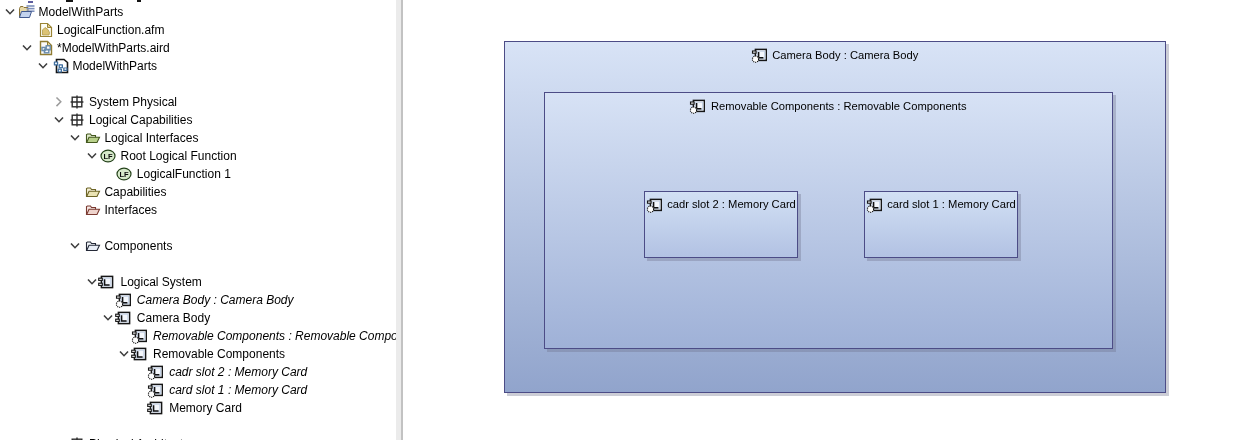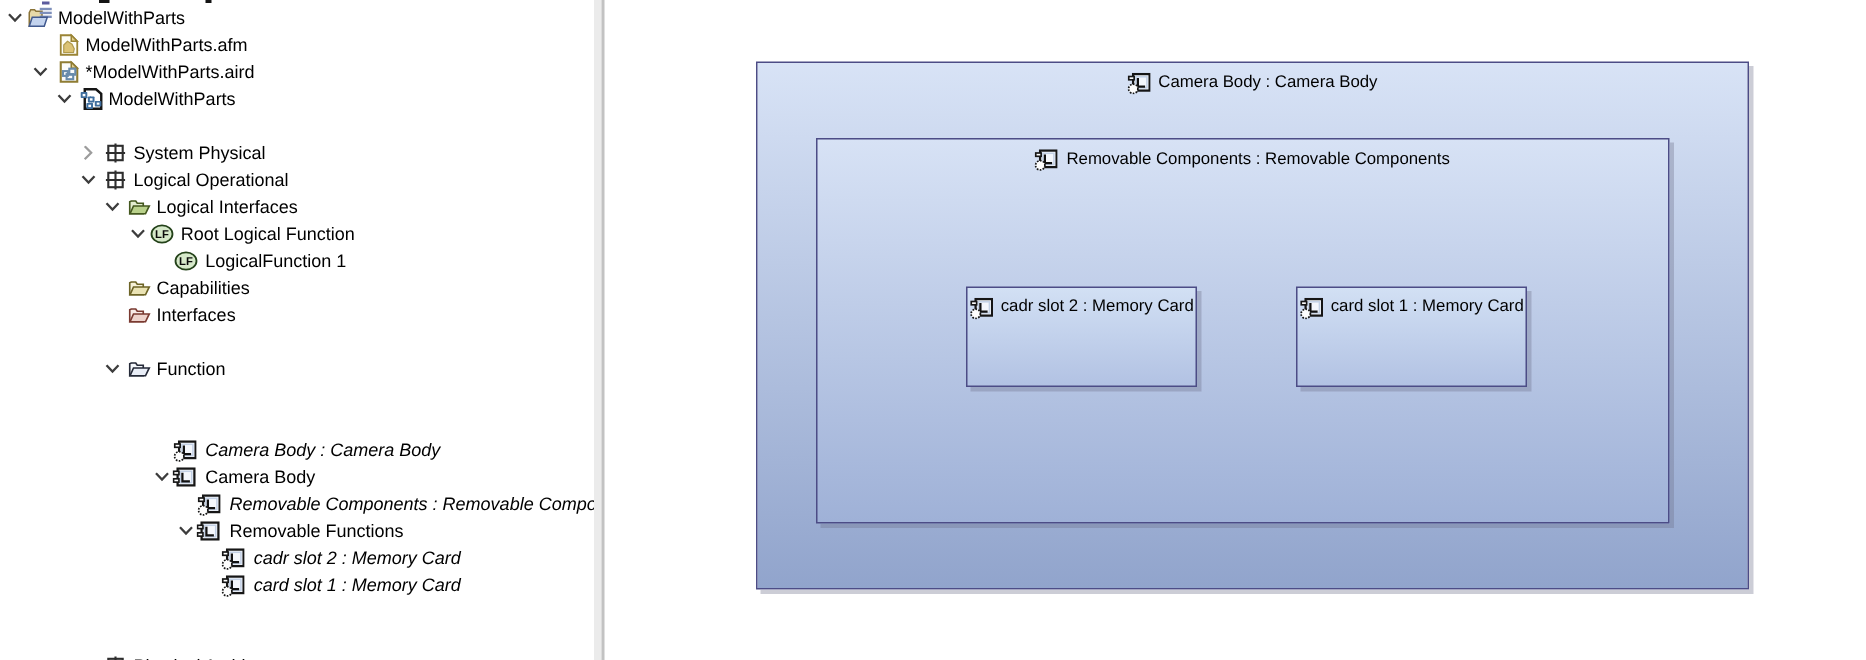--- a/index.html
+++ b/index.html
@@ -42,21 +42,21 @@
       <span class="lbl" style="left:38.6px">ModelWithParts</span>
     </div>
     <div class="row" style="top:20.6px">
       <span style="position:absolute;left:37.8px;top:1px;width:17px;height:16px">
         <svg width="16" height="16" viewBox="0 0 16 16" xmlns="http://www.w3.org/2000/svg">
           <path d="M2.5 1.5 L9.5 1.5 L13.5 5.5 L13.5 14.5 L2.5 14.5 Z" fill="#fdfdf6" stroke="#9a8435" stroke-width="1.2"></path>
           <path d="M9.5 1.5 L9.5 5.5 L13.5 5.5 Z" fill="#e2cf8e" stroke="#9a8435" stroke-width="1"></path>
           <path d="M4.5 8 L7 5.5 L10 7.5 L11.5 10.5 L11 13 L4.5 13 Z" fill="#dcc375" stroke="#b09a4d" stroke-width="0.8"></path>
         </svg>
       </span>
-      <span class="lbl" style="left:57px">ModelWithParts.afm</span>
+      <span class="lbl" style="left:57px">LogicalFunction.afm</span>
     </div>
     <div class="row" style="top:38.6px">
       <span style="position:absolute;left:21.9px;top:4px;width:10px;height:10px">
         <svg width="10" height="10" viewBox="0 0 10 10" xmlns="http://www.w3.org/2000/svg">
           <path d="M1.5 3 L5 6.7 L8.5 3" fill="none" stroke="#3d3d3d" stroke-width="1.5" stroke-linecap="square"></path>
         </svg>
       </span>
       <span style="position:absolute;left:37.8px;top:1px;width:17px;height:16px">
         <svg width="16" height="16" viewBox="0 0 16 16" xmlns="http://www.w3.org/2000/svg">
           <path d="M2.5 1.5 L9.5 1.5 L13.5 5.5 L13.5 14.5 L2.5 14.5 Z" fill="#fbfbfb" stroke="#8f7c33" stroke-width="1.4"></path>
@@ -109,21 +109,21 @@
         <svg width="10" height="10" viewBox="0 0 10 10" xmlns="http://www.w3.org/2000/svg">
           <path d="M1.5 3 L5 6.7 L8.5 3" fill="none" stroke="#3d3d3d" stroke-width="1.5" stroke-linecap="square"></path>
         </svg>
       </span>
       <span style="position:absolute;left:68.8px;top:1px;width:17px;height:16px">
         <svg width="16" height="16" viewBox="0 0 16 16" xmlns="http://www.w3.org/2000/svg">
           <rect x="3.2" y="3.2" width="9.6" height="9.6" fill="none" stroke="#2e2e2e" stroke-width="1.4"></rect>
           <path d="M1.6 8 L14.4 8 M8 1.6 L8 14.4" stroke="#2e2e2e" stroke-width="1.4"></path>
         </svg>
       </span>
-      <span class="lbl" style="left:89px">Logical Operational</span>
+      <span class="lbl" style="left:89px">Logical Capabilities</span>
     </div>
     <div class="row" style="top:128.6px">
       <span style="position:absolute;left:70.4px;top:4px;width:10px;height:10px">
         <svg width="10" height="10" viewBox="0 0 10 10" xmlns="http://www.w3.org/2000/svg">
           <path d="M1.5 3 L5 6.7 L8.5 3" fill="none" stroke="#3d3d3d" stroke-width="1.5" stroke-linecap="square"></path>
         </svg>
       </span>
       <span style="position:absolute;left:84.6px;top:1px;width:17px;height:16px">
         <svg width="16" height="16" viewBox="0 0 16 16" xmlns="http://www.w3.org/2000/svg">
           <path d="M1.5 4.5 L1.5 12.5 L10.5 12.5 L10.5 5.5 L6.5 5.5 L5.5 4 L2.5 4 Z" fill="#e3edcf" stroke="#44581f" stroke-width="1.1"></path>
@@ -178,21 +178,38 @@
         <svg width="10" height="10" viewBox="0 0 10 10" xmlns="http://www.w3.org/2000/svg">
           <path d="M1.5 3 L5 6.7 L8.5 3" fill="none" stroke="#3d3d3d" stroke-width="1.5" stroke-linecap="square"></path>
         </svg>
       </span>
       <span style="position:absolute;left:84.6px;top:1px;width:17px;height:16px">
         <svg width="16" height="16" viewBox="0 0 16 16" xmlns="http://www.w3.org/2000/svg">
           <path d="M1.5 4.5 L1.5 12.5 L10.5 12.5 L10.5 5.5 L6.5 5.5 L5.5 4 L2.5 4 Z" fill="#f5f8fc" stroke="#252a38" stroke-width="1.1"></path>
           <path d="M1.7 12.5 L4 7.3 L14.5 7.3 L12 12.5 Z" fill="#e9eef7" stroke="#252a38" stroke-width="1.1"></path>
         </svg>
       </span>
-      <span class="lbl" style="left:104.4px">Function</span>
+      <span class="lbl" style="left:104.4px">Components</span>
+    </div>
+    <div class="row" style="top:272.6px">
+      <span style="position:absolute;left:86.6px;top:4px;width:10px;height:10px">
+        <svg width="10" height="10" viewBox="0 0 10 10" xmlns="http://www.w3.org/2000/svg">
+          <path d="M1.5 3 L5 6.7 L8.5 3" fill="none" stroke="#3d3d3d" stroke-width="1.5" stroke-linecap="square"></path>
+        </svg>
+      </span>
+      <span style="position:absolute;left:98.3px;top:1px;width:17px;height:16px">
+        <svg width="16" height="16" viewBox="0 0 16 16" xmlns="http://www.w3.org/2000/svg">
+          <rect x="3.4" y="2.4" width="11.2" height="11.2" fill="#f4f7fc" stroke="#161616" stroke-width="1.5"></rect>
+          <rect x="5.2" y="4.2" width="7.6" height="7.6" fill="none" stroke="#c3d1e6" stroke-width="1"></rect>
+          <rect x="0.7" y="4.2" width="3.6" height="2.2" fill="#fff" stroke="#161616" stroke-width="1.1"></rect>
+          <rect x="0.7" y="9.2" width="3.6" height="2.2" fill="#fff" stroke="#161616" stroke-width="1.1"></rect>
+          <path d="M6.6 5.2 L6.6 10.9 L11.6 10.9" fill="none" stroke="#111" stroke-width="1.5"></path>
+        </svg>
+      </span>
+      <span class="lbl" style="left:120.5px">Logical System</span>
     </div>
     <div class="row" style="top:290.6px">
       <span style="position:absolute;left:114.5px;top:1px;width:17px;height:16px">
         <svg width="16" height="16" viewBox="0 0 16 16" xmlns="http://www.w3.org/2000/svg">
           <rect x="4.4" y="2.4" width="11" height="11" fill="#f4f7fc" stroke="#161616" stroke-width="1.5"></rect>
           <rect x="6.2" y="4.2" width="7.4" height="7.4" fill="none" stroke="#c3d1e6" stroke-width="1"></rect>
           <rect x="1.5" y="4" width="3.6" height="2.2" fill="#fff" stroke="#161616" stroke-width="1.1"></rect>
           <path d="M7.6 5 L7.6 10.7 L12.4 10.7" fill="none" stroke="#111" stroke-width="1.5"></path>
           <circle cx="4.5" cy="12.2" r="3.1" fill="#fdfdfd" stroke="#161616" stroke-width="1.15" stroke-dasharray="1.1 0.9"></circle>
         </svg>
@@ -236,21 +253,21 @@
       </span>
       <span style="position:absolute;left:130.70000000000002px;top:1px;width:17px;height:16px">
         <svg width="16" height="16" viewBox="0 0 16 16" xmlns="http://www.w3.org/2000/svg">
           <rect x="3.4" y="2.4" width="11.2" height="11.2" fill="#f4f7fc" stroke="#161616" stroke-width="1.5"></rect>
           <rect x="5.2" y="4.2" width="7.6" height="7.6" fill="none" stroke="#c3d1e6" stroke-width="1"></rect>
           <rect x="0.7" y="4.2" width="3.6" height="2.2" fill="#fff" stroke="#161616" stroke-width="1.1"></rect>
           <rect x="0.7" y="9.2" width="3.6" height="2.2" fill="#fff" stroke="#161616" stroke-width="1.1"></rect>
           <path d="M6.6 5.2 L6.6 10.9 L11.6 10.9" fill="none" stroke="#111" stroke-width="1.5"></path>
         </svg>
       </span>
-      <span class="lbl" style="left:153px">Removable Functions</span>
+      <span class="lbl" style="left:153px">Removable Components</span>
     </div>
     <div class="row" style="top:362.6px">
       <span style="position:absolute;left:146.9px;top:1px;width:17px;height:16px">
         <svg width="16" height="16" viewBox="0 0 16 16" xmlns="http://www.w3.org/2000/svg">
           <rect x="4.4" y="2.4" width="11" height="11" fill="#f4f7fc" stroke="#161616" stroke-width="1.5"></rect>
           <rect x="6.2" y="4.2" width="7.4" height="7.4" fill="none" stroke="#c3d1e6" stroke-width="1"></rect>
           <rect x="1.5" y="4" width="3.6" height="2.2" fill="#fff" stroke="#161616" stroke-width="1.1"></rect>
           <path d="M7.6 5 L7.6 10.7 L12.4 10.7" fill="none" stroke="#111" stroke-width="1.5"></path>
           <circle cx="4.5" cy="12.2" r="3.1" fill="#fdfdfd" stroke="#161616" stroke-width="1.15" stroke-dasharray="1.1 0.9"></circle>
         </svg>
@@ -261,20 +278,32 @@
       <span style="position:absolute;left:146.9px;top:1px;width:17px;height:16px">
         <svg width="16" height="16" viewBox="0 0 16 16" xmlns="http://www.w3.org/2000/svg">
           <rect x="4.4" y="2.4" width="11" height="11" fill="#f4f7fc" stroke="#161616" stroke-width="1.5"></rect>
           <rect x="6.2" y="4.2" width="7.4" height="7.4" fill="none" stroke="#c3d1e6" stroke-width="1"></rect>
           <rect x="1.5" y="4" width="3.6" height="2.2" fill="#fff" stroke="#161616" stroke-width="1.1"></rect>
           <path d="M7.6 5 L7.6 10.7 L12.4 10.7" fill="none" stroke="#111" stroke-width="1.5"></path>
           <circle cx="4.5" cy="12.2" r="3.1" fill="#fdfdfd" stroke="#161616" stroke-width="1.15" stroke-dasharray="1.1 0.9"></circle>
         </svg>
       </span>
       <span class="lbl it" style="left:169.2px">card slot 1 : Memory Card</span>
+    </div>
+    <div class="row" style="top:398.6px">
+      <span style="position:absolute;left:146.9px;top:1px;width:17px;height:16px">
+        <svg width="16" height="16" viewBox="0 0 16 16" xmlns="http://www.w3.org/2000/svg">
+          <rect x="3.4" y="2.4" width="11.2" height="11.2" fill="#f4f7fc" stroke="#161616" stroke-width="1.5"></rect>
+          <rect x="5.2" y="4.2" width="7.6" height="7.6" fill="none" stroke="#c3d1e6" stroke-width="1"></rect>
+          <rect x="0.7" y="4.2" width="3.6" height="2.2" fill="#fff" stroke="#161616" stroke-width="1.1"></rect>
+          <rect x="0.7" y="9.2" width="3.6" height="2.2" fill="#fff" stroke="#161616" stroke-width="1.1"></rect>
+          <path d="M6.6 5.2 L6.6 10.9 L11.6 10.9" fill="none" stroke="#111" stroke-width="1.5"></path>
+        </svg>
+      </span>
+      <span class="lbl" style="left:169.2px">Memory Card</span>
     </div>
     <div class="row" style="top:434.6px">
       <span style="position:absolute;left:54.2px;top:4px;width:10px;height:10px">
         <svg width="10" height="10" viewBox="0 0 10 10" xmlns="http://www.w3.org/2000/svg">
           <path d="M1.5 3 L5 6.7 L8.5 3" fill="none" stroke="#3d3d3d" stroke-width="1.5" stroke-linecap="square"></path>
         </svg>
       </span>
       <span style="position:absolute;left:68.8px;top:1px;width:17px;height:16px">
         <svg width="16" height="16" viewBox="0 0 16 16" xmlns="http://www.w3.org/2000/svg">
           <rect x="3.2" y="3.2" width="9.6" height="9.6" fill="none" stroke="#2e2e2e" stroke-width="1.4"></rect>

